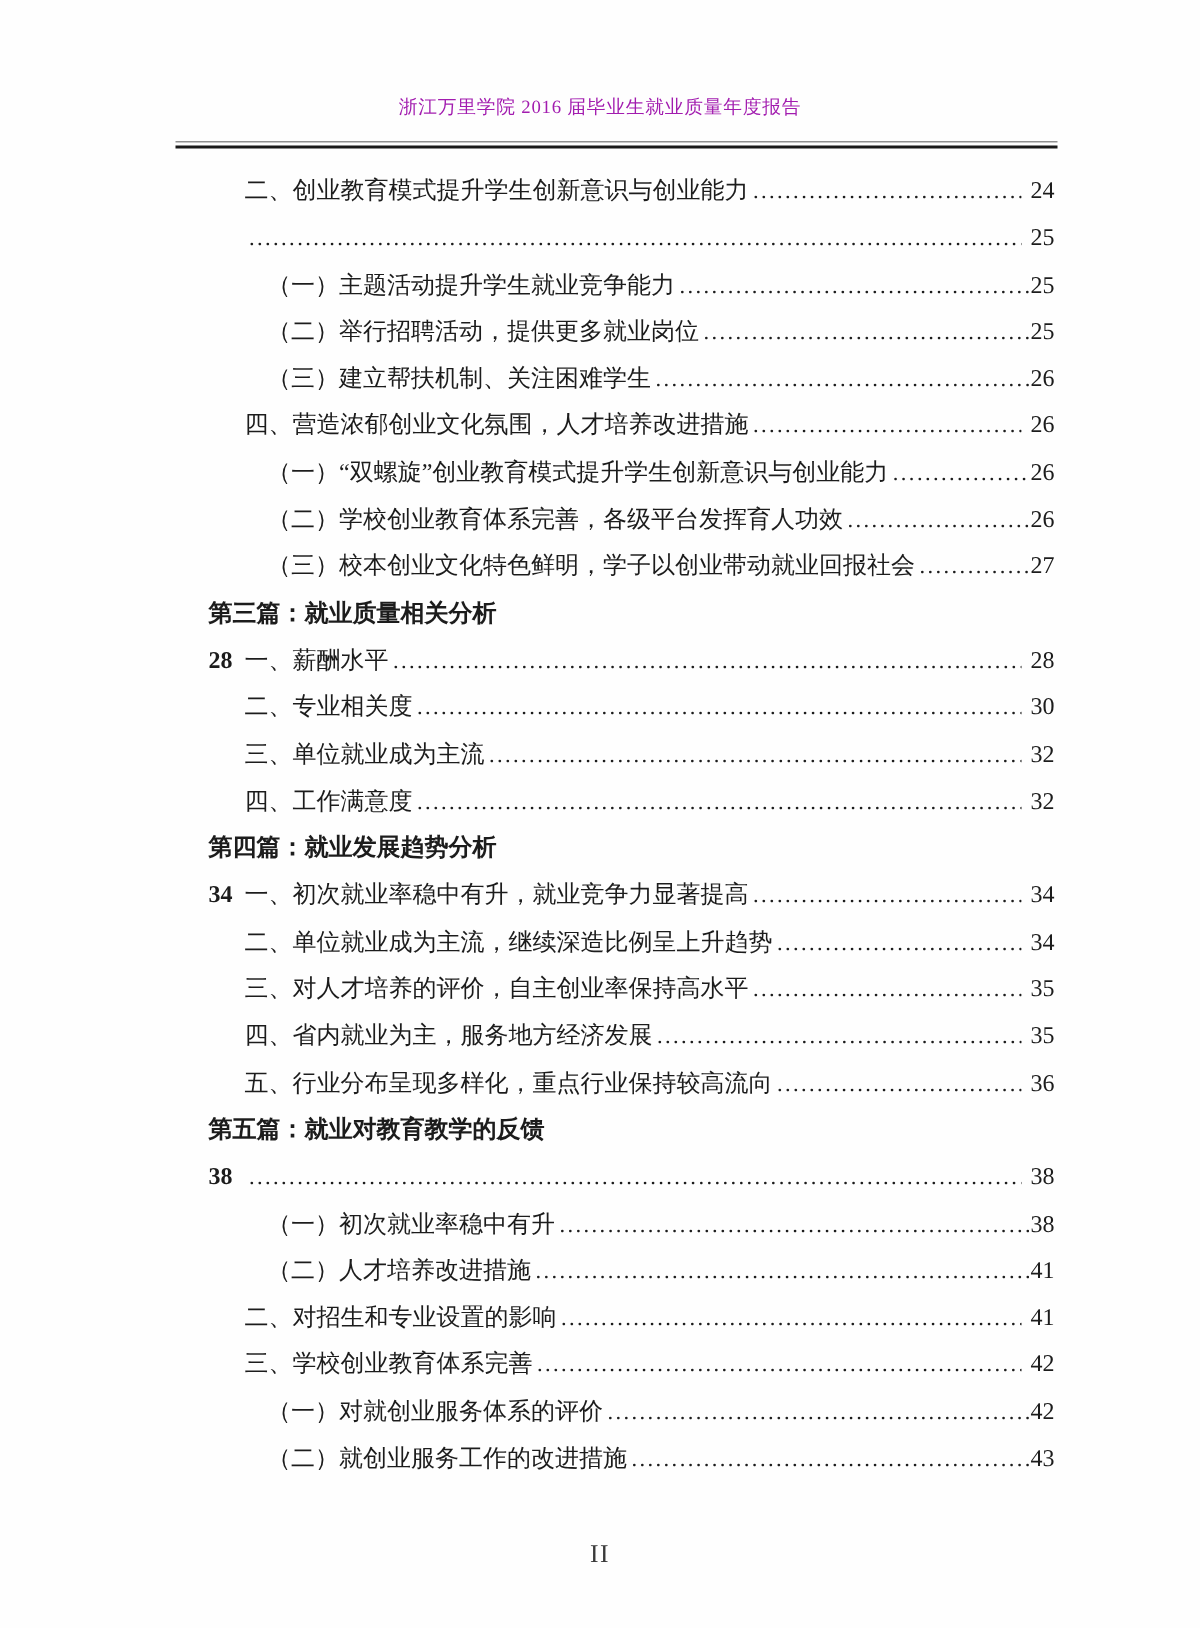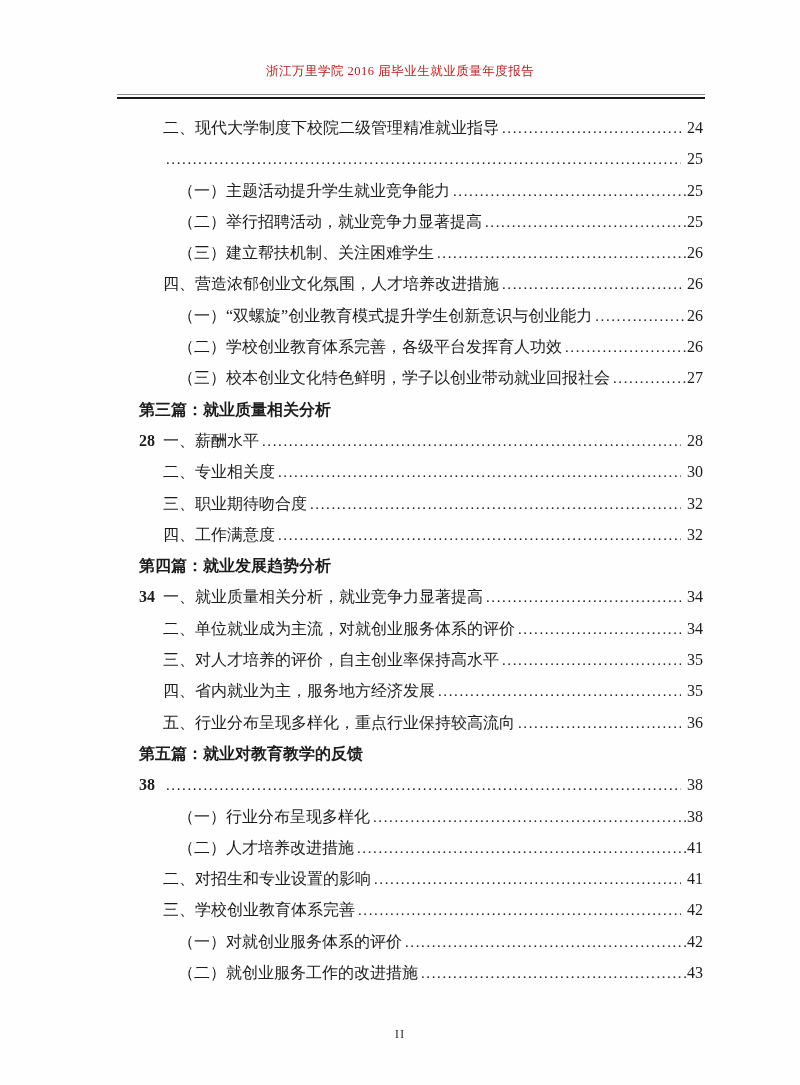--- a/index.html
+++ b/index.html
@@ -3,21 +3,21 @@
 <meta charset="utf-8">
 <style>
   html,body{margin:0;padding:0;}
   body{
     width:800px;height:1085px;position:relative;overflow:hidden;
     background:#fefefe;color:#1c1c1c;
     font-family:"Liberation Serif","DejaVu Serif",serif;
   }
   .running-header{
     position:absolute;top:63px;left:0;width:100%;
-    text-align:center;font-size:12.5px;color:#b91c1c;letter-spacing:.5px;
+    text-align:center;font-size:12.5px;color:#a21caf;letter-spacing:.5px;
   }
   .header-rule{
     position:absolute;top:94px;left:117px;width:588px;height:2px;
     border-top:1px solid #8f8f8f;
     border-bottom:2.5px solid #191919;
   }
   .toc{
     position:absolute;top:112px;left:133px;width:570px;
   }
   .toc-row{
@@ -33,47 +33,47 @@
   }
   .toc-row .page{flex:none;}
   .lvl1{padding-left:0;flex-direction:column;}
   .lvl2{padding-left:30px;}
   .lvl3{padding-left:45px;}
   .lvl1 .page,.lvl2 .page{margin-left:6px;}
   .lvl3 .page{margin-left:1px;}
   .b{font-weight:bold;}
   .page-footer{
     position:absolute;top:1026px;left:0;width:100%;
-    text-align:center;font-size:13px;color:#3a3a3a;letter-spacing:1px;
+    text-align:center;font-size:17px;color:#3a3a3a;letter-spacing:1px;
   }
 </style>
 </head>
 <body>
 
 <div class="running-header">浙江万里学院 2016 届毕业生就业质量年度报告</div>
 
 <div class="header-rule"></div>
 
 <div class="toc" id="toc">
     <div class="toc-row lvl2">
-      <span class="label">二、现代大学制度下校院二级管理精准就业指导</span>
+      <span class="label">二、创业教育模式提升学生创新意识与创业能力</span>
       <span class="dots">....................................................................................................................................................................................................................................................................</span>
       <span class="page">24</span>
     </div>
     <div class="toc-row lvl2">
       <span class="dots">....................................................................................................................................................................................................................................................................</span>
       <span class="page">25</span>
     </div>
     <div class="toc-row lvl3">
       <span class="label">（一）主题活动提升学生就业竞争能力</span>
       <span class="dots">....................................................................................................................................................................................................................................................................</span>
       <span class="page">25</span>
     </div>
     <div class="toc-row lvl3">
-      <span class="label">（二）举行招聘活动，就业竞争力显著提高</span>
+      <span class="label">（二）举行招聘活动，提供更多就业岗位</span>
       <span class="dots">....................................................................................................................................................................................................................................................................</span>
       <span class="page">25</span>
     </div>
     <div class="toc-row lvl3">
       <span class="label">（三）建立帮扶机制、关注困难学生</span>
       <span class="dots">....................................................................................................................................................................................................................................................................</span>
       <span class="page">26</span>
     </div>
     <div class="toc-row lvl2">
       <span class="label">四、营造浓郁创业文化氛围，人才培养改进措施</span>
@@ -104,41 +104,41 @@
       <span class="label">一、薪酬水平</span>
       <span class="dots">....................................................................................................................................................................................................................................................................</span>
       <span class="page">28</span>
     </div>
     <div class="toc-row lvl2">
       <span class="label">二、专业相关度</span>
       <span class="dots">....................................................................................................................................................................................................................................................................</span>
       <span class="page">30</span>
     </div>
     <div class="toc-row lvl2">
-      <span class="label">三、职业期待吻合度</span>
+      <span class="label">三、单位就业成为主流</span>
       <span class="dots">....................................................................................................................................................................................................................................................................</span>
       <span class="page">32</span>
     </div>
     <div class="toc-row lvl2">
       <span class="label">四、工作满意度</span>
       <span class="dots">....................................................................................................................................................................................................................................................................</span>
       <span class="page">32</span>
     </div>
     <div class="toc-row lvl1 b">
       <span class="label">第四篇：就业发展趋势分析</span>
       <span class="dots">....................................................................................................................................................................................................................................................................</span>
       <span class="page">34</span>
     </div>
     <div class="toc-row lvl2">
-      <span class="label">一、就业质量相关分析，就业竞争力显著提高</span>
+      <span class="label">一、初次就业率稳中有升，就业竞争力显著提高</span>
       <span class="dots">....................................................................................................................................................................................................................................................................</span>
       <span class="page">34</span>
     </div>
     <div class="toc-row lvl2">
-      <span class="label">二、单位就业成为主流，对就创业服务体系的评价</span>
+      <span class="label">二、单位就业成为主流，继续深造比例呈上升趋势</span>
       <span class="dots">....................................................................................................................................................................................................................................................................</span>
       <span class="page">34</span>
     </div>
     <div class="toc-row lvl2">
       <span class="label">三、对人才培养的评价，自主创业率保持高水平</span>
       <span class="dots">....................................................................................................................................................................................................................................................................</span>
       <span class="page">35</span>
     </div>
     <div class="toc-row lvl2">
       <span class="label">四、省内就业为主，服务地方经济发展</span>
@@ -153,21 +153,21 @@
     <div class="toc-row lvl1 b">
       <span class="label">第五篇：就业对教育教学的反馈</span>
       <span class="dots">....................................................................................................................................................................................................................................................................</span>
       <span class="page">38</span>
     </div>
     <div class="toc-row lvl2">
       <span class="dots">....................................................................................................................................................................................................................................................................</span>
       <span class="page">38</span>
     </div>
     <div class="toc-row lvl3">
-      <span class="label">（一）行业分布呈现多样化</span>
+      <span class="label">（一）初次就业率稳中有升</span>
       <span class="dots">....................................................................................................................................................................................................................................................................</span>
       <span class="page">38</span>
     </div>
     <div class="toc-row lvl3">
       <span class="label">（二）人才培养改进措施</span>
       <span class="dots">....................................................................................................................................................................................................................................................................</span>
       <span class="page">41</span>
     </div>
     <div class="toc-row lvl2">
       <span class="label">二、对招生和专业设置的影响</span>

